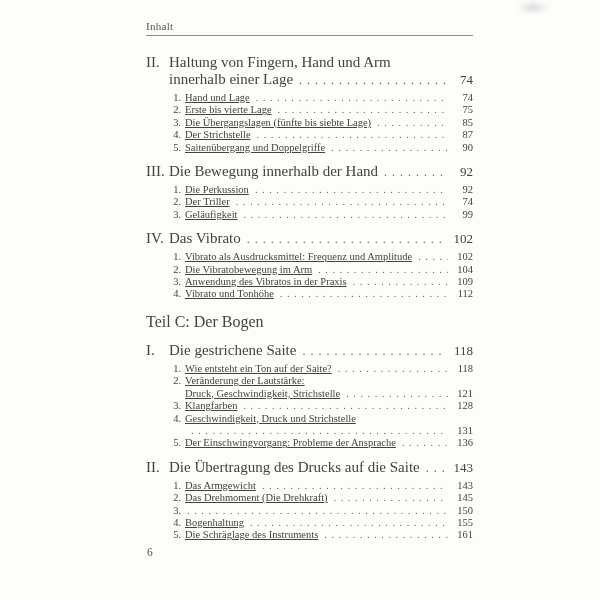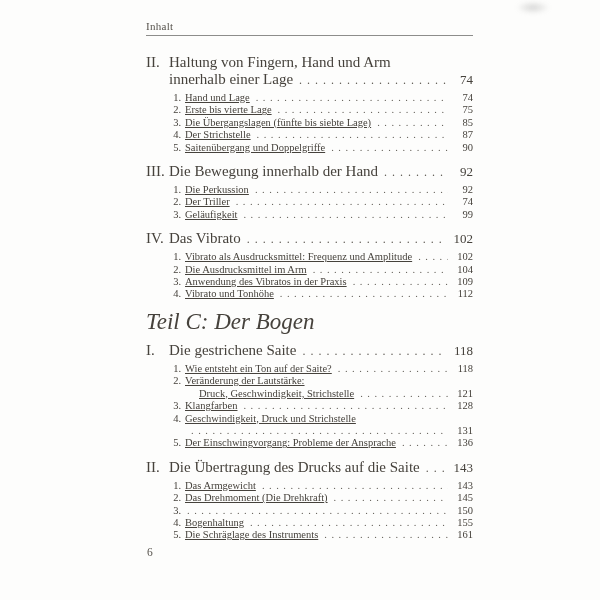--- a/index.html
+++ b/index.html
@@ -42,31 +42,31 @@
   .chead.cont .ctitle{margin-left:0;text-align:right;}
   .cpage{flex:none;min-width:24px;text-align:right;font-size:13px;}
   .item{
     display:flex;align-items:baseline;
     font-size:10.5px;line-height:12.4px;
     padding-left:26px;
   }
   .inum{flex:none;width:9px;text-align:right;white-space:nowrap;}
   .ilabel{flex:none;margin-left:4px;white-space:nowrap;text-decoration:underline;}
   .item.icont{padding-left:39px;}
-  .item.icont .ilabel{margin-left:14px;text-align:right;}
+  .item.icont .ilabel{margin-left:0;text-align:right;}
   .ipage{flex:none;min-width:22px;text-align:right;font-size:10.5px;}
   .leader{
     flex:1 1 auto;min-width:0;overflow:hidden;white-space:nowrap;
     color:var(--dots);letter-spacing:4.5px;margin:0 3px 0 6px;
     font-size:10.5px;
   }
   .leader::before{content:"..........................................................................................";}
   .leader.lg{font-size:12px;letter-spacing:5px;}
   .part-heading{
-    font-size:23px;line-height:23px;margin:4px 0 9px 0;white-space:nowrap;font-style:italic;
+    font-size:16px;line-height:23px;margin:4px 0 9px 0;white-space:nowrap;
   }
   .footer-page{
     position:absolute;left:147px;top:546px;
     font-size:11.5px;color:var(--muted);
   }
 </style>
 </head>
 <body>
 
 <div class="smudge"></div>
@@ -160,21 +160,21 @@
       </div>
       <div class="items">
         <div class="item">
           <span class="inum">1.</span>
           <span class="ilabel">Vibrato als Ausdrucksmittel: Frequenz und Amplitude</span>
           <span class="leader"></span>
           <span class="ipage">102</span>
         </div>
         <div class="item">
           <span class="inum">2.</span>
-          <span class="ilabel">Die Ausdrucksmittel im Arm</span>
+          <span class="ilabel">Die Vibratobewegung im Arm</span>
           <span class="leader"></span>
           <span class="ipage">104</span>
         </div>
         <div class="item">
           <span class="inum">3.</span>
           <span class="ilabel">Anwendung des Vibratos in der Praxis</span>
           <span class="leader"></span>
           <span class="ipage">109</span>
         </div>
         <div class="item">

